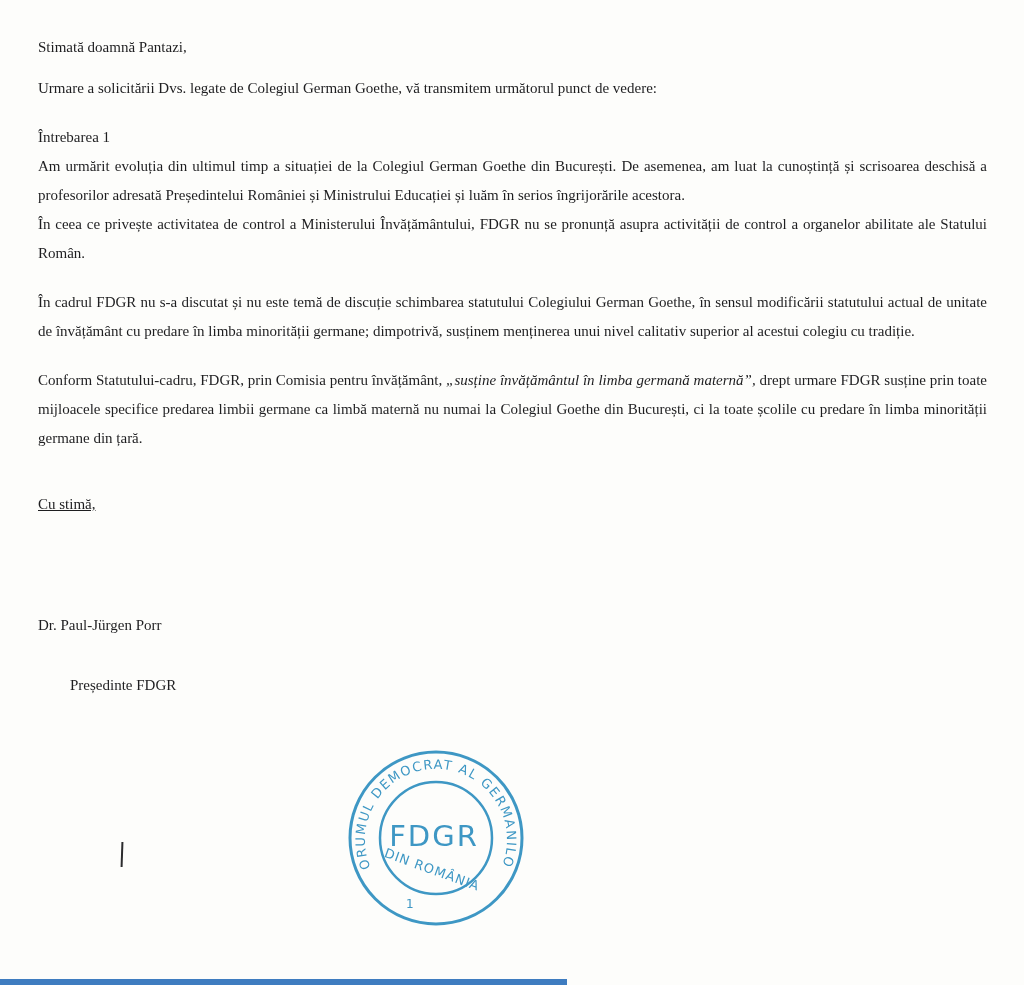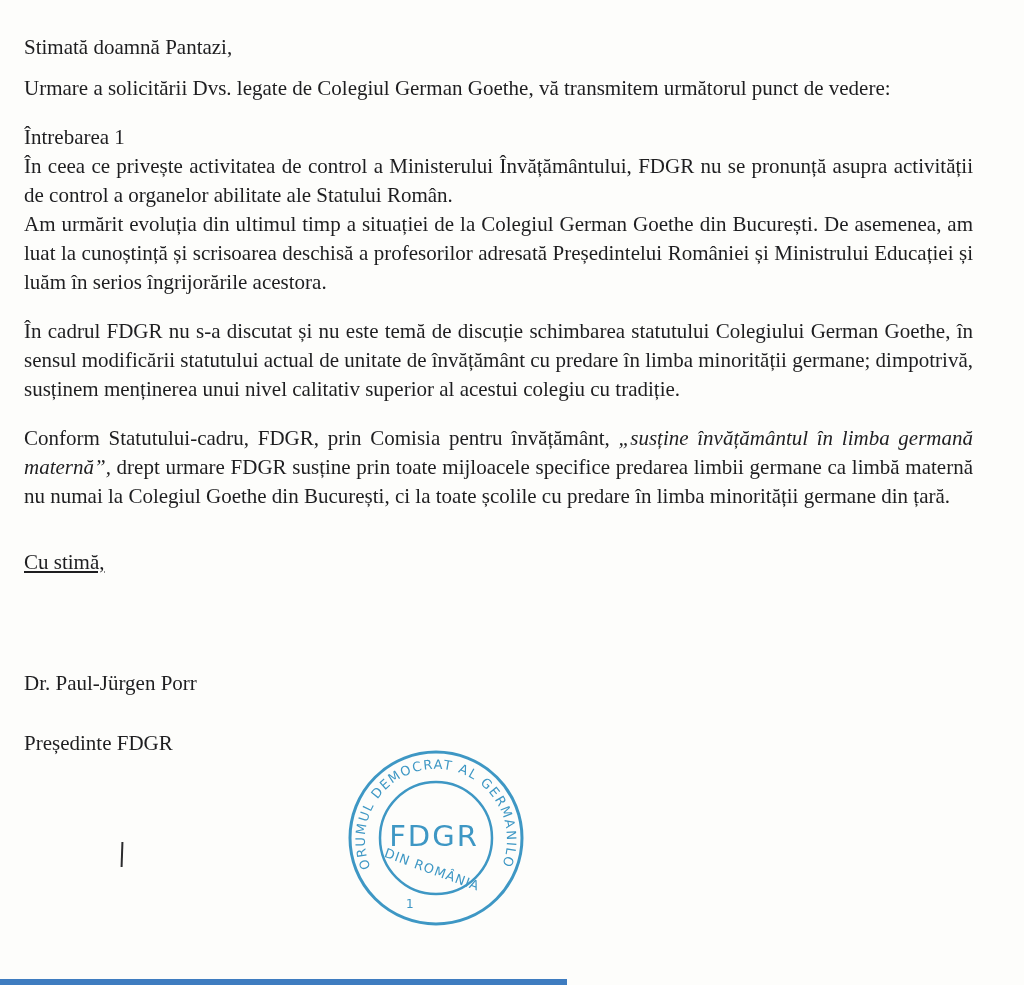--- a/index.html
+++ b/index.html
@@ -7,32 +7,32 @@
     width: 1024px;
     height: 985px;
     background: #fdfdfb;
     position: relative;
     overflow: hidden;
     font-family: "Liberation Serif", serif;
     color: #1e1e20;
   }
   .page {
     position: absolute;
-    left: 24px;
+    left: 38px;
     top: 33px;
     width: 949px;
-    font-size: 21px;
+    font-size: 15px;
     line-height: 29px;
   }
   .para { text-align: justify; }
   .intro { margin-top: 12px; }
   .sect { margin-top: 20px; }
   .closing { margin-top: 37px; text-decoration: underline; }
   .sig-name { margin-top: 92px; }
-  .sig-title { margin-top: 31px; }
+  .sig-title { margin-top: 31px; margin-left: 32px; }
   .it { font-style: italic; }
 
   .stamp { position: absolute; left: 328px; top: 748px; opacity: 0.92; }
   .stamp-stroke { fill: none; stroke: #2e8fc0; }
   .stamp text { fill: #2e8fc0; font-family: "DejaVu Sans", sans-serif; }
   .ring-text { font-size: 13px; letter-spacing: 1.5px; }
   .fdgr-text { font-size: 29px; letter-spacing: 2px; }
   .din-text  { font-size: 13px; letter-spacing: 1px; }
   .num-text  { font-size: 12px; }
 
@@ -54,22 +54,22 @@
 <body>
 
 <div class="page">
 
   <div class="para">Stimată doamnă Pantazi,</div>
 
   <div class="para intro">Urmare a solicitării Dvs. legate de Colegiul German Goethe, vă transmitem următorul punct de vedere:</div>
 
   <div class="sect">
     <div>Întrebarea 1</div>
+    <div class="para">Am urmărit evoluția din ultimul timp a situației de la Colegiul German Goethe din București. De asemenea, am luat la cunoștință și scrisoarea deschisă a profesorilor adresată Președintelui României și Ministrului Educației și luăm în serios îngrijorările acestora.</div>
     <div class="para">În ceea ce privește activitatea de control a Ministerului Învățământului, FDGR nu se pronunță asupra activității de control a organelor abilitate ale Statului Român.</div>
-    <div class="para">Am urmărit evoluția din ultimul timp a situației de la Colegiul German Goethe din București. De asemenea, am luat la cunoștință și scrisoarea deschisă a profesorilor adresată Președintelui României și Ministrului Educației și luăm în serios îngrijorările acestora.</div>
   </div>
 
   <div class="sect">
     <div class="para">În cadrul FDGR nu s-a discutat și nu este temă de discuție schimbarea statutului Colegiului German Goethe, în sensul modificării statutului actual de unitate de învățământ cu predare în limba minorității germane; dimpotrivă, susținem menținerea unui nivel calitativ superior al acestui colegiu cu tradiție.</div>
   </div>
 
   <div class="sect">
     <div class="para"><span>Conform Statutului-cadru, FDGR, prin Comisia pentru învățământ, </span><span class="it">„susține învățământul în limba germană maternă”,</span><span> drept urmare FDGR susține prin toate mijloacele specifice predarea limbii germane ca limbă maternă nu numai la Colegiul Goethe din București, ci la toate școlile cu predare în limba minorității germane din țară.</span></div>
   </div>
 

